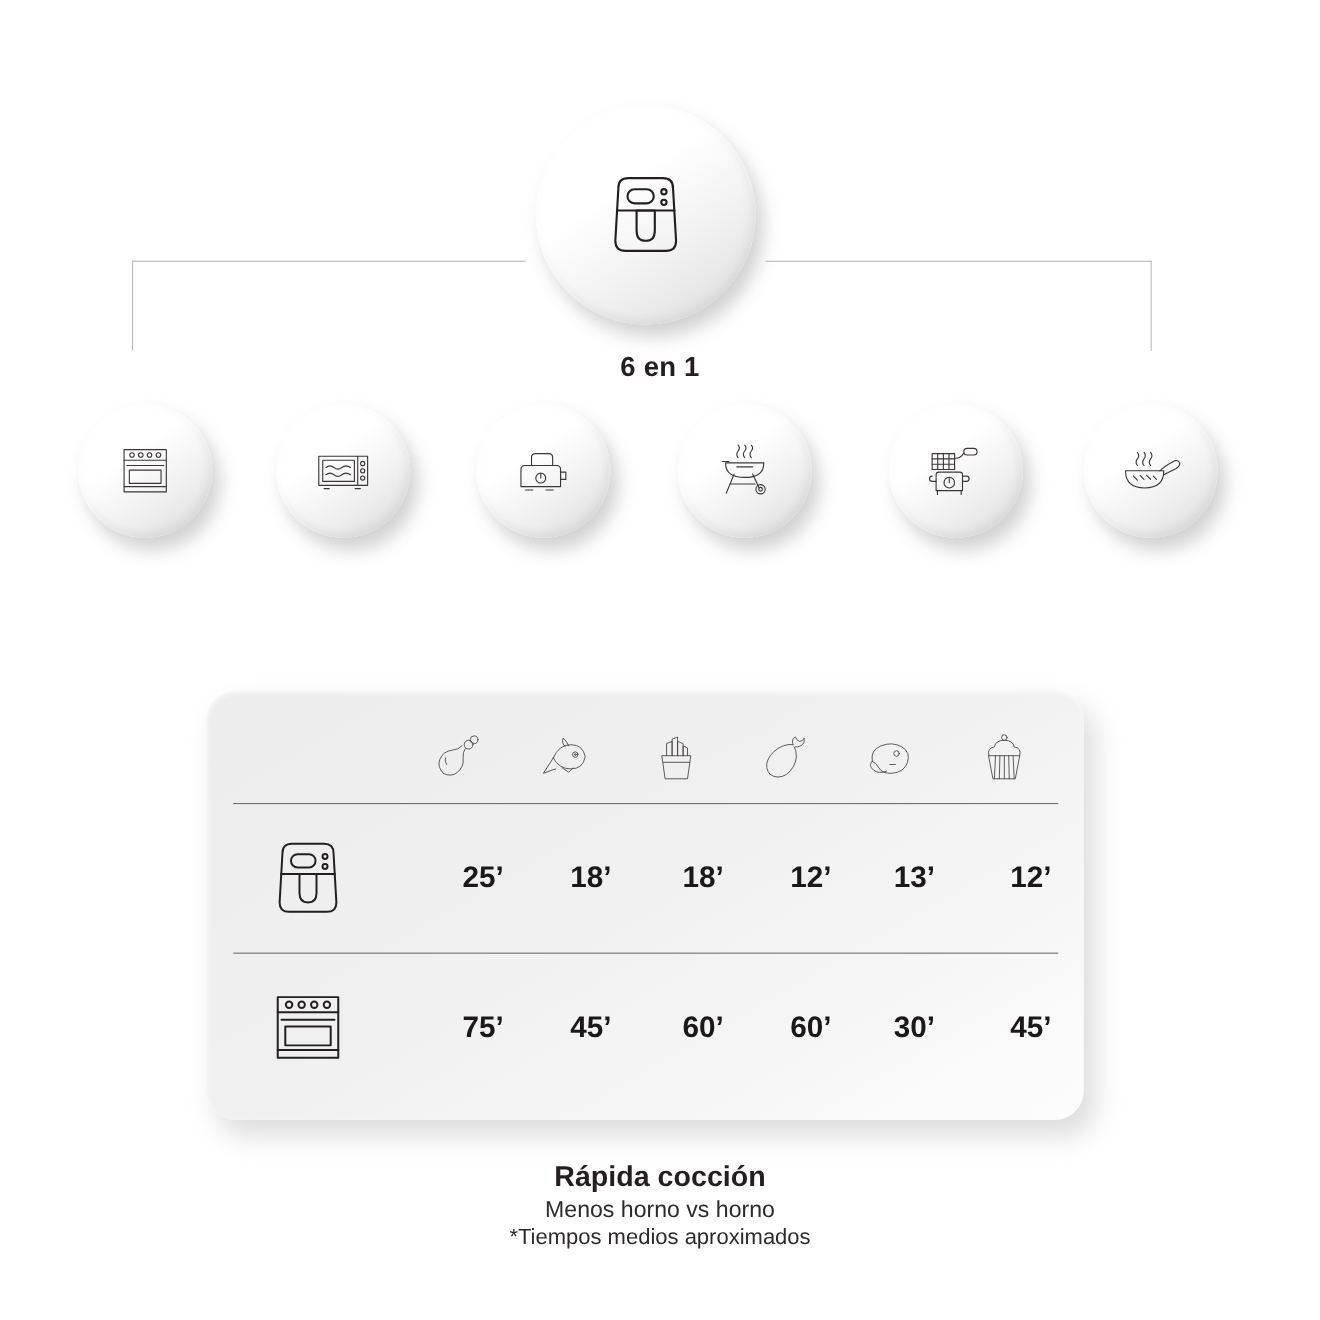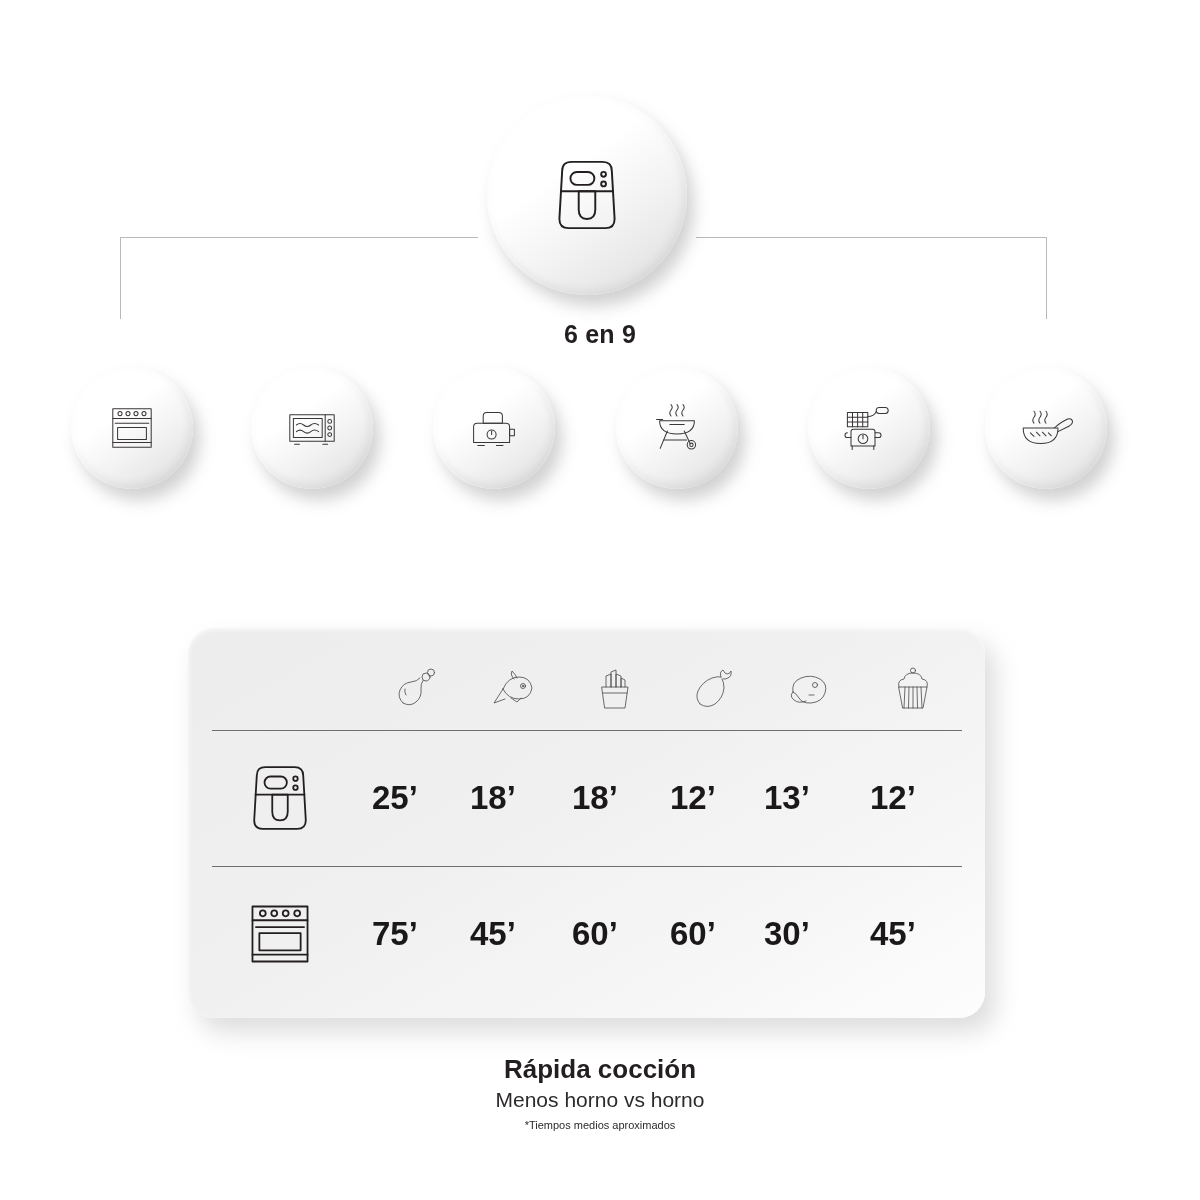--- a/index.html
+++ b/index.html
@@ -179,22 +179,22 @@
     align-items: center;
     justify-content: center;
   }
   .row-icon svg { width: 86px; height: 86px; }
 
   .val {
     position: absolute;
     top: 50%;
     transform: translateY(-50%);
     width: 86px;
-    text-align: left;
-    font-size: 33px;
+    text-align: right;
+    font-size: 27px;
     font-weight: bold;
     color: #1b1819;
   }
 
   
   .col0 { left: 184px; }
   .col1 { left: 282px; }
   .col2 { left: 384px; }
   .col3 { left: 482px; }
   .col4 { left: 576px; }
@@ -213,21 +213,21 @@
     font-weight: bold;
     color: #231f20;
     line-height: 34px;
   }
   .footer-sub {
     font-size: 21px;
     color: #2d2a2b;
     line-height: 28px;
   }
   .footer-note {
-    font-size: 11px;
+    font-size: 20px;
     color: #2d2a2b;
     line-height: 22px;
   }
 
   svg { display: block; overflow: visible; }
   .ln {
     fill: none;
     stroke: #231f20;
     stroke-width: 2.1;
     stroke-linecap: round;
@@ -264,21 +264,21 @@
         <path class="ln" d="M23 24 Q23 14 33 14 L67 14 Q77 14 77 24 L80 76 Q80 86 70 86 L30 86 Q20 86 20 76 Z"></path>
         <path class="ln" d="M21.6 46 L78.4 46"></path>
         <rect class="ln" x="32" y="25" width="26" height="14" rx="7"></rect>
         <circle class="ln" cx="68" cy="27.5" r="2.6"></circle>
         <circle class="ln" cx="68" cy="38" r="2.6"></circle>
         <path class="ln" d="M41 46 L59 46 L59 66 Q59 76 50 76 Q41 76 41 66 Z"></path>
       </svg>
     </span>
   </div>
 
-  <div class="six-in-one">6 en 9</div>
+  <div class="six-in-one">6 en 1</div>
 
   <div class="circle circle-small c1">
     <span>
       <svg viewBox="0 0 100 100">
         <rect class="ln-thin" x="18" y="18" width="64" height="64"></rect>
         <path class="ln-thin" d="M18 34 L82 34"></path>
         <circle class="ln-thin" cx="30" cy="26" r="3.4"></circle>
         <circle class="ln-thin" cx="43.3" cy="26" r="3.4"></circle>
         <circle class="ln-thin" cx="56.6" cy="26" r="3.4"></circle>
         <circle class="ln-thin" cx="70" cy="26" r="3.4"></circle>

